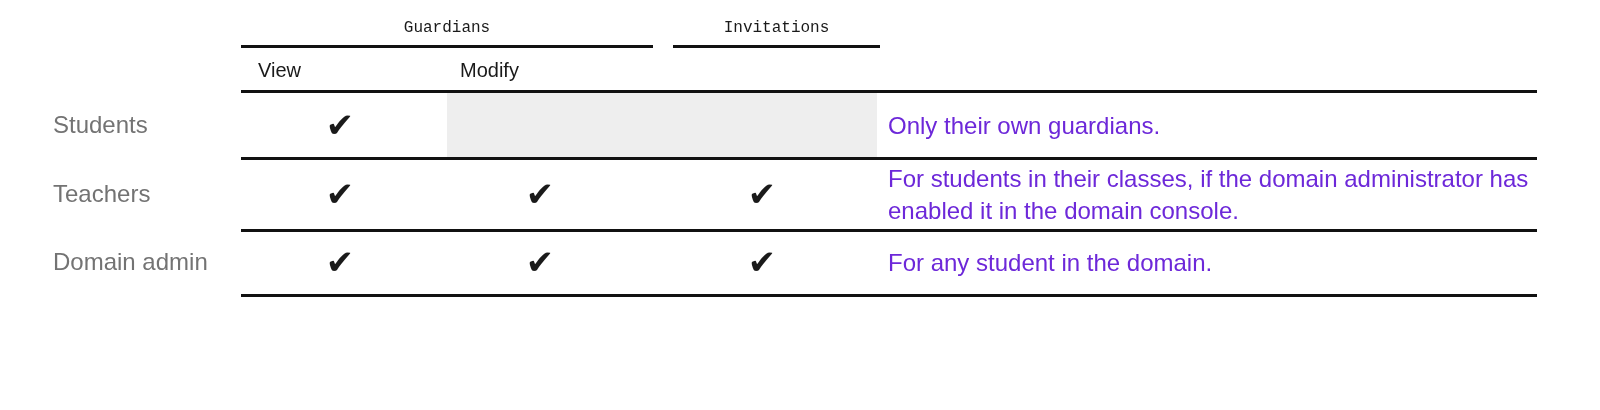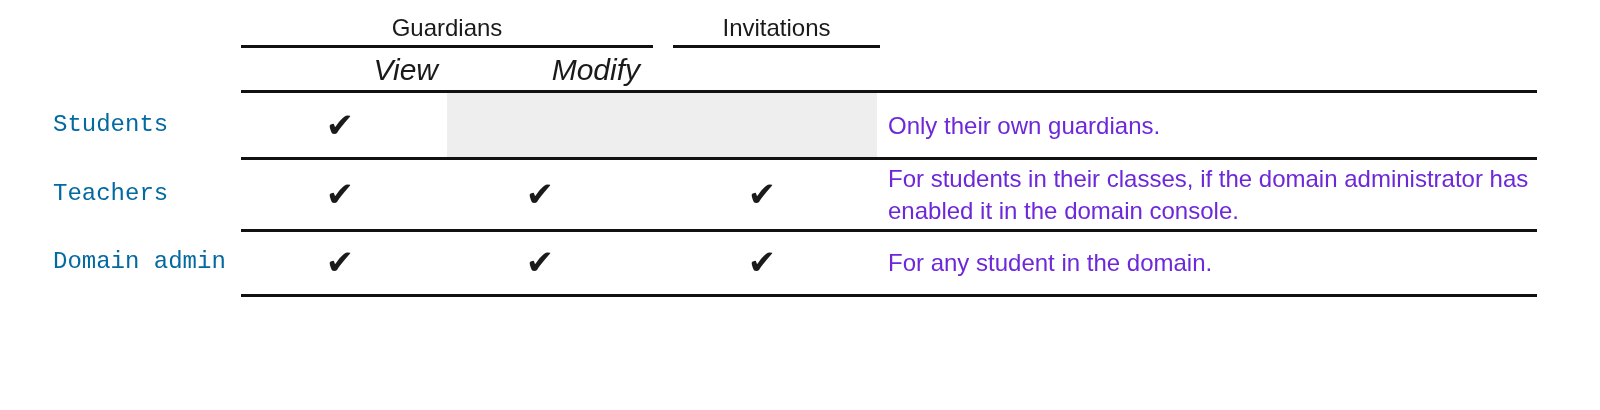--- a/index.html
+++ b/index.html
@@ -29,42 +29,42 @@
   }
   .cellfill {
     position: absolute;
     background: #eeeeee;
   }
 
   
   .group-label {
     position: absolute;
     top: 14px;
-    font-size: 24px;
+    font-size: 16px;
     line-height: 28px;
     text-align: center;
     white-space: nowrap;
     color: #1a1a1a;
+    font-family: Liberation Mono, monospace;
   }
   #group-guardians { left: 241px; width: 412px; }
   #group-invitations { left: 673px; width: 207px; }
 
   #rule-guardians  { left: 241px; top: 45px; width: 412px; }
   #rule-invitations{ left: 673px; top: 45px; width: 207px; }
 
   
   .sub-label {
     position: absolute;
     top: 56px;
-    font-size: 30px;
+    font-size: 20px;
     line-height: 28px;
-    text-align: right;
+    text-align: left;
     white-space: nowrap;
     color: #1a1a1a;
-    font-style: italic;
   }
   #sub-view        { left: 258px; width: 180px; }
   #sub-modify      { left: 460px; width: 180px; }
   #sub-viewmodify  { left: 673px; width: 207px; }
 
   
   .table-rule { left: 241px; width: 1296px; }
   #rule-top    { top: 90px; }
   #rule-r1     { top: 157px; }
   #rule-r2     { top: 229px; }
@@ -78,22 +78,21 @@
     height: 64px;
   }
 
   
   .row-label {
     position: absolute;
     left: 53px;
     font-size: 24px;
     line-height: 28px;
     white-space: nowrap;
-    color: #0369a1;
-    font-family: Liberation Mono, monospace;
+    color: #737373;
   }
   #label-students     { top: 111px; }
   #label-teachers     { top: 180px; }
   #label-domain-admin { top: 248px; }
 
   
   .check {
     position: absolute;
     width: 60px;
     text-align: center;

